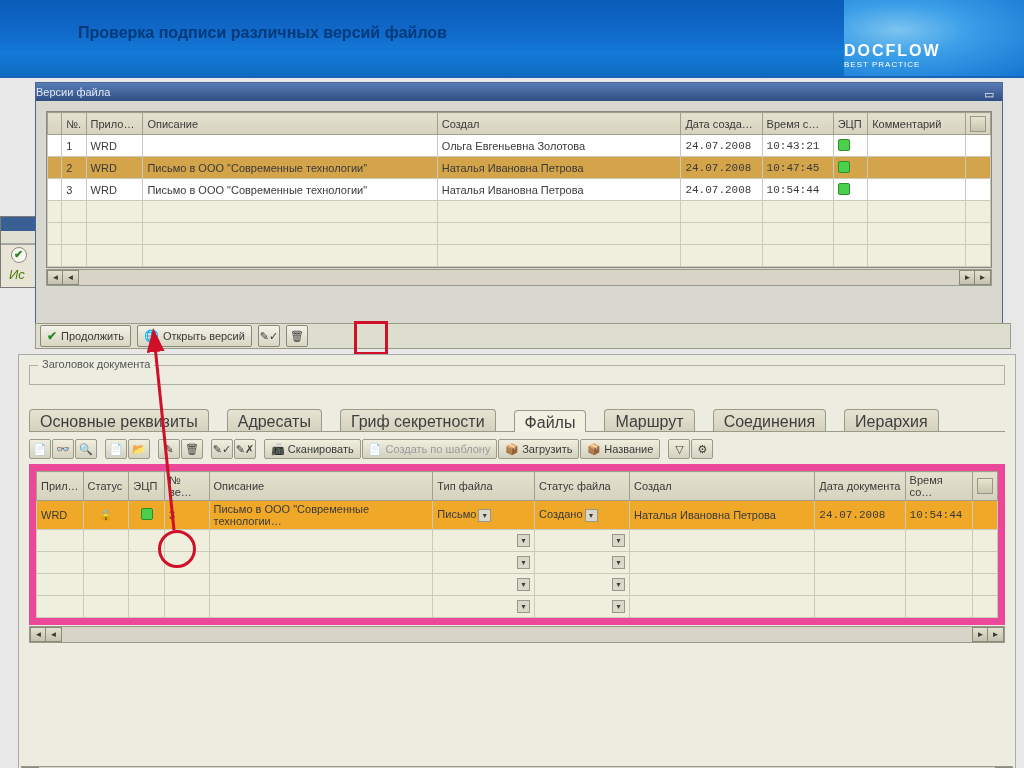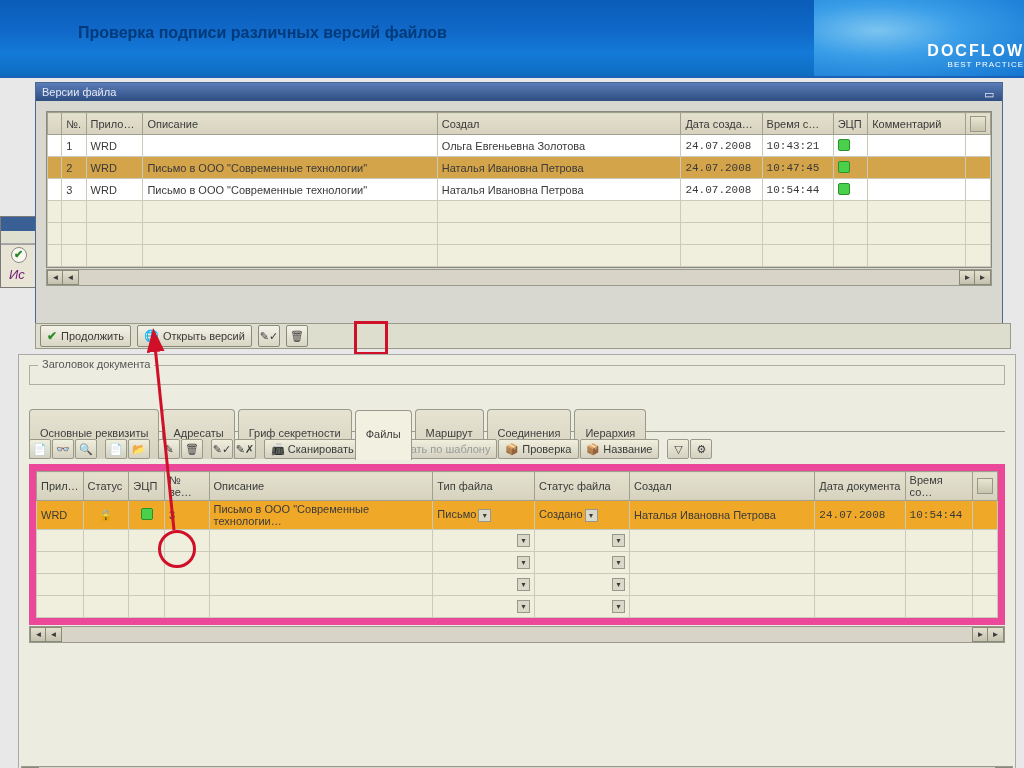--- a/index.html
+++ b/index.html
@@ -1,31 +1,31 @@
 <!DOCTYPE html>
 <html><head>
 <meta charset="utf-8">
 <style>
   html,body{margin:0;padding:0;width:1024px;height:768px;font-family:Arial,Tahoma,sans-serif;font-size:11px;color:#3a3a3a;background:#e8e8e8;overflow:hidden;}
   .banner{height:76px;background:linear-gradient(to bottom,#0a5db8 0%,#1068c8 40%,#147ad8 70%,#0d6cc0 100%);position:relative;border-bottom:2px solid #1a62b8;}
   .banner-title{position:absolute;left:78px;top:24px;font-size:16px;font-weight:bold;color:#003a7a;}
-  .banner-logo{position:absolute;right:0;top:0;width:210px;height:76px;background:radial-gradient(ellipse at 30% 40%,#7cc4f0 0%,#3a9ee8 40%,#1475d0 100%);color:#fff;text-align:right;}
+  .banner-logo{position:absolute;right:0;top:0;width:180px;height:76px;background:radial-gradient(ellipse at 30% 40%,#7cc4f0 0%,#3a9ee8 40%,#1475d0 100%);color:#fff;text-align:left;}
   .banner-logo .lg{font-size:16px;font-weight:bold;margin-top:42px;letter-spacing:2px;}
   .banner-logo .sm{font-size:8px;letter-spacing:1px;}
   .hourglass{position:absolute;right:130px;top:6px;font-size:40px;}
 
   .content-area{position:relative;width:1024px;height:692px;}
   .left-stub{position:absolute;left:0px;top:138px;width:35px;height:70px;background:#e8e5d7;border:1px solid #7a7a7a;}
   .left-stub .bar{height:14px;background:#3a5f95;}
   .left-stub .row{height:20px;background:#e8e5d7;border-top:1px solid #a0a0a0;display:flex;align-items:center;justify-content:center;}
   .left-stub .ck{width:14px;height:14px;background:#fafaf0;border:1px solid #888;border-radius:50%;color:#2a8a2a;font-weight:bold;text-align:center;line-height:12px;}
-  .left-stub .txt{font-style:italic;color:#701a75;font-size:13px;position:absolute;left:8px;top:50px;}
+  .left-stub .txt{font-style:italic;color:#4d7c0f;font-size:13px;position:absolute;left:8px;top:50px;}
 
   .sap-window{position:absolute;left:35px;top:4px;width:966px;height:250px;background:#d8d8d0;border:1px solid #4a6894;}
-  .sap-title{height:18px;background:linear-gradient(to bottom,#5a7db8,#2e4d82);color:#e4e8f4;font-size:11px;padding-left:6px;line-height:18px;position:relative;}
+  .sap-title{height:18px;background:linear-gradient(to bottom,#5a7db8,#2e4d82);color:#e4e8f4;font-size:11px;padding-left:0;line-height:18px;position:relative;}
   .sap-title .close{position:absolute;right:4px;top:2px;width:14px;height:14px;}
   .sap-body{padding:10px;height:180px;position:relative;}
   .grid{border:1px solid #8a8a82;background:#fff;font-size:11px;}
   .grid table{border-collapse:collapse;width:100%;}
   .grid th{background:linear-gradient(to bottom,#e4e1ce,#d6d2be);border:1px solid #a0a08e;padding:2px 4px;text-align:left;font-weight:normal;height:17px;}
   .grid td{border:1px solid #cacaba;padding:2px 4px;height:17px;}
   .grid tr.sel td{background:#d4a44a;}
   .grid tr.empty td{background:#f0eedd;}
   .ecp-dot{display:inline-block;width:10px;height:10px;background:#4ad04a;border:1px solid #2a902a;border-radius:2px;}
   .mono{font-family:"Courier New",monospace;font-size:11px;}
@@ -44,21 +44,21 @@
 
   .lower{position:absolute;left:18px;top:276px;width:996px;height:430px;background:#ecece0;border:1px solid #aaa;}
   .groupbox{border:1px solid #b0b0a0;margin:10px 10px 6px 10px;padding:10px 10px 8px 10px;position:relative;}
   .groupbox .legend{position:absolute;top:-8px;left:8px;background:#ecece0;padding:0 4px;color:#555;font-size:11px;}
   .frow{display:flex;align-items:center;}
   .flab{width:68px;color:#444;}
   .finput{background:#f2f0df;border:1px solid #a8a896;padding:2px 4px;height:15px;width:280px;}
   .fstub{display:inline-block;background:#ceccb8;border:1px solid #9a988a;padding:1px 4px;height:15px;margin:0 4px;}
 
   .tabstrip{margin:24px 10px 0 10px;height:22px;display:flex;border-bottom:1px solid #9a9a8a;}
-  .tab{background:linear-gradient(to bottom,#e6e3d2,#d4d1be);border:1px solid #9a9a8a;border-bottom:none;border-radius:4px 4px 0 0;padding:17px 10px;margin-right:3px;font-size:11px;color:#3e3e3e;height:15px;}
+  .tab{background:linear-gradient(to bottom,#e6e3d2,#d4d1be);border:1px solid #9a9a8a;border-bottom:none;border-radius:4px 4px 0 0;padding:3px 10px;margin-right:18px;font-size:16px;color:#3e3e3e;height:15px;}
   .tab.active{background:#f2f0e0;position:relative;top:1px;}
 
   .lower-toolbar{margin:6px 10px 4px 10px;height:22px;display:flex;align-items:center;}
   .tb2{height:18px;width:20px;background:linear-gradient(to bottom,#f0eedd,#d4d1c0);border:1px solid #9a9a8a;margin-right:1px;display:flex;align-items:center;justify-content:center;font-size:11px;border-radius:2px;}
   .tb2.txt{width:auto;padding:0 6px;}
   .tb2.sep{background:none;border:none;width:6px;}
   .tb2 .ic{font-size:11px;}
 
   .grid2-wrap{margin:0 10px;}
   .grid2{border:7px solid #ec4899;background:#fff;}
@@ -259,21 +259,21 @@
       <div class="tb2">📂</div>
       <div class="tb2 sep"></div>
       <div class="tb2">✎</div>
       <div class="tb2">🗑</div>
       <div class="tb2 sep"></div>
       <div class="tb2">✎✓</div>
       <div class="tb2">✎✗</div>
       <div class="tb2 sep"></div>
       <div class="tb2 txt"><span class="ic">📠</span>&nbsp;<span>Сканировать</span></div>
       <div class="tb2 txt" style="color:#9a9a9a;"><span class="ic">📄</span>&nbsp;<span>Создать по шаблону</span></div>
-      <div class="tb2 txt"><span class="ic">📦</span>&nbsp;<span>Проверка</span></div>
+      <div class="tb2 txt"><span class="ic">📦</span>&nbsp;<span>Загрузить</span></div>
       <div class="tb2 txt"><span class="ic">📦</span>&nbsp;<span>Название</span></div>
       <div class="tb2 sep"></div>
       <div class="tb2">▽</div>
       <div class="tb2">⚙</div>
     </div>
 
     <div class="grid2-wrap">
       <div class="grid2">
         <table>
           <colgroup>

